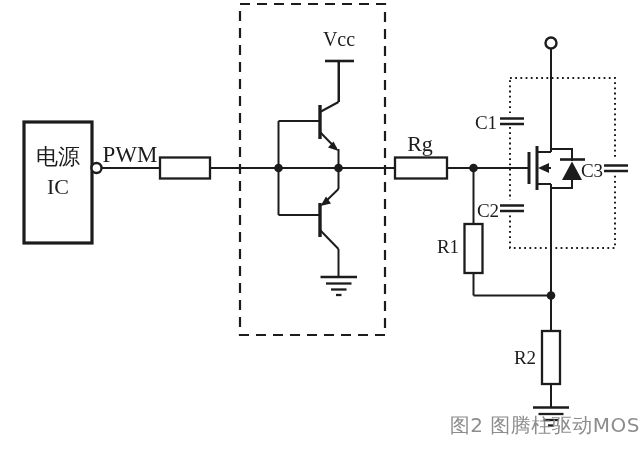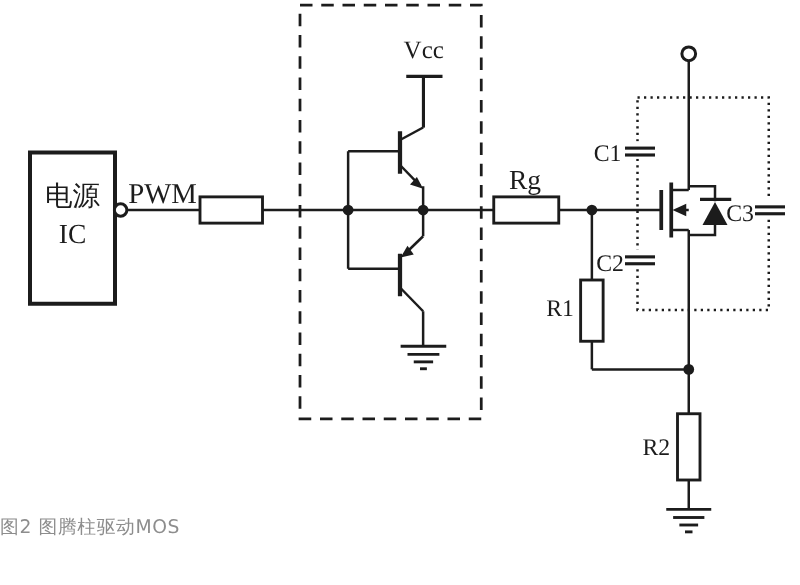--- a/index.html
+++ b/index.html
@@ -10,23 +10,23 @@
     overflow:hidden;
     font-family:"Liberation Serif","DejaVu Serif",serif;
   }
   #schematic{position:absolute;left:0;top:0;}
   .lbl{
     font-family:"Liberation Serif","DejaVu Serif",serif;
     fill:#1c1c1c;
   }
   #caption{
     position:absolute;left:0;top:412px;width:640px;
-    text-align:left;
+    text-align:right;
     font-family:"DejaVu Sans","Liberation Sans",sans-serif;
-    font-size:15px;
+    font-size:20px;
     color:#8d8d8d;
     letter-spacing:0.5px;
   }
 </style>
 </head>
 <body>
 
 <div id="stage">
   <svg id="schematic" width="640" height="432" viewBox="0 0 640 432">
 

